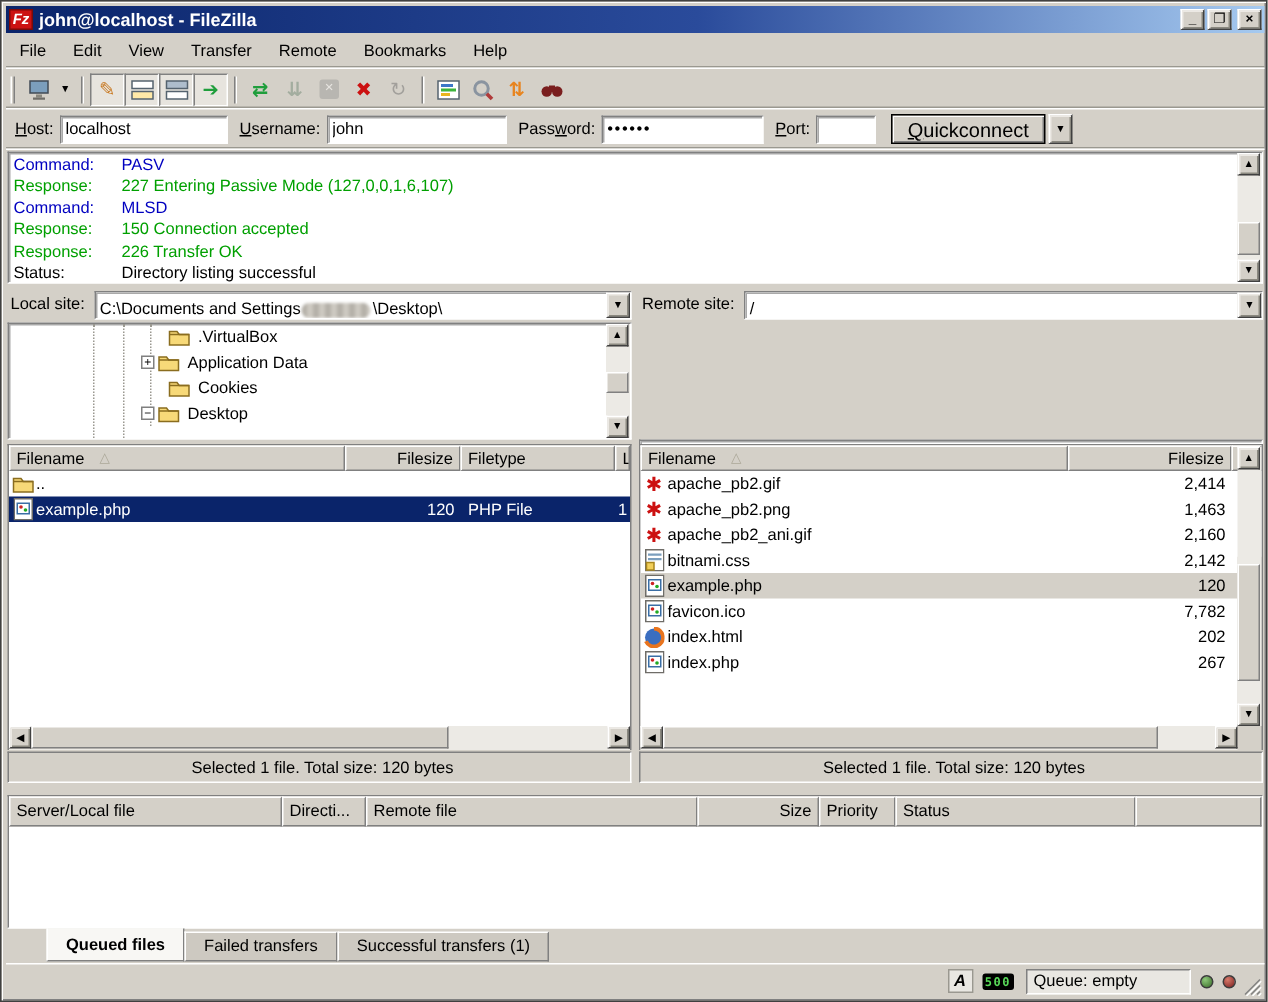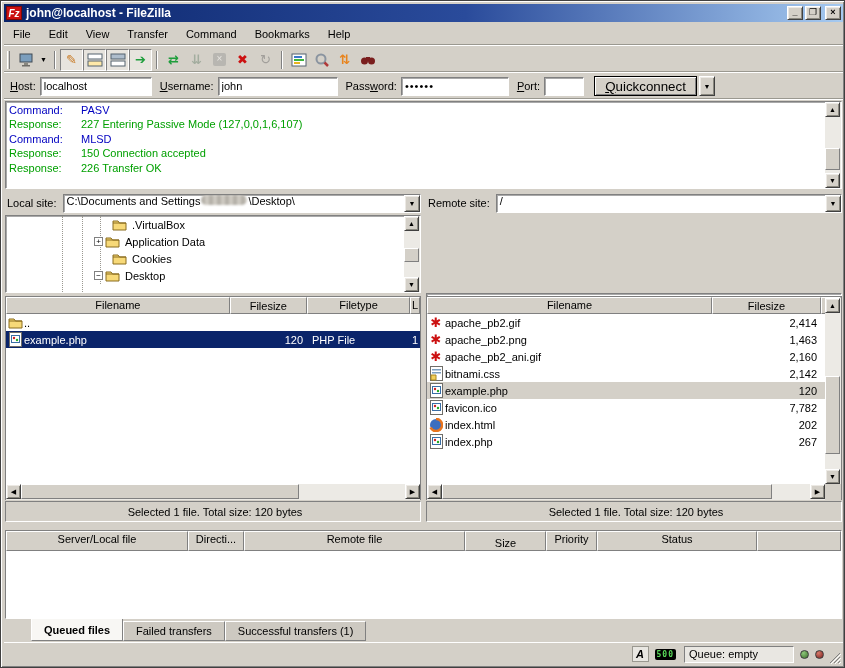--- a/index.html
+++ b/index.html
@@ -48,35 +48,35 @@
   .loglabel{width:75px;padding-left:3px;flex:none;}
   .t-command{color:#0000c0;} .t-response{color:#00a000;} .t-status{color:#000;}
   
   .vsb{width:16px;background:#eceae5;}
   .sbtn{width:15px;height:15px;font-size:7px;display:flex;align-items:center;justify-content:center;}
   .thumb{background:#d4d0c8;}
   .hsb{height:16px;background:#eceae5;display:flex;}
   
   .sitebar{height:20px;display:flex;align-items:center;}
   .sitelabel{padding:2px 6px 2px 2px;white-space:nowrap;}
-  .combo{flex:1;height:19px;background:#fff;display:flex;align-items:flex-start;padding-left:3px;position:relative;white-space:nowrap;overflow:hidden;}
+  .combo{flex:1;height:19px;background:#fff;display:flex;align-items:flex-end;padding-left:3px;position:relative;white-space:nowrap;overflow:hidden;}
   .combobtn{position:absolute;right:0;top:0;width:16px;height:17px;display:flex;align-items:center;justify-content:center;font-size:7px;}
   .blurname{display:inline-block;width:46px;height:10px;margin:0 1px;border-radius:5px;
     background:repeating-linear-gradient(90deg,#b5b1a9 0 4px,#cdc9c1 4px 8px);filter:blur(1.2px);}
   .treepane{background:#fff;overflow:hidden;position:relative;}
   .treerow{height:17px;display:flex;align-items:center;position:relative;}
   .guide{position:absolute;top:0;bottom:0;border-left:1px dotted #9a9890;}
   .expander{width:9px;height:9px;background:#fff;border:1px solid #808080;font-size:8px;
     line-height:7px;text-align:center;flex:none;}
   .tlabel{margin-left:4px;white-space:nowrap;}
   .ficon{flex:none;display:flex;align-items:center;justify-content:center;width:16px;height:15px;margin:0 1px;}
   
   .lvheadrow{height:17px;display:flex;background:#d4d0c8;}
   .hcell{background:#d4d0c8;border:1px solid;border-color:#fff #808080 #808080 #fff;
-    padding:1px 4px;white-space:nowrap;overflow:hidden;display:flex;align-items:center;flex-direction:column;}
+    padding:1px 4px;white-space:nowrap;overflow:hidden;display:flex;align-items:center;}
   .hright{justify-content:flex-end;}
   .sortglyph{color:#aca899;margin-left:10px;font-size:9px;}
   .lvbody{background:#fff;position:relative;overflow:hidden;}
   .lvrow{height:17px;display:flex;align-items:center;white-space:nowrap;}
   .cell{overflow:hidden;white-space:nowrap;flex:none;display:flex;align-items:center;}
   .cright{justify-content:flex-end;padding-right:5px;}
   .sel{background:#0a246a;color:#fff;}
   .selinactive{background:#d4d0c8;}
   .statusstrip{background:#d4d0c8;border:1px solid;border-color:#808080 #fff #fff #808080;
     display:flex;align-items:center;padding-left:4px;justify-content:center;}
@@ -108,21 +108,21 @@
     <div class="winbtn btn3d">_</div>
     <div class="winbtn btn3d">❐</div>
     <div class="winbtn btn3d" style="margin-left:4px">×</div>
   </div>
 
   <div id="menubar" class="abs">
     <span class="menuitem">File</span>
     <span class="menuitem">Edit</span>
     <span class="menuitem">View</span>
     <span class="menuitem">Transfer</span>
-    <span class="menuitem">Command</span>
+    <span class="menuitem">Remote</span>
     <span class="menuitem">Bookmarks</span>
     <span class="menuitem">Help</span>
   </div>
   <div class="abs groove" style="left:3px;top:43px;width:839px;"></div>
 
   <div id="toolbar" class="abs">
     <div class="tgrip"></div>
     <div class="tbtn">
       <span>
         <svg width="16" height="16">
@@ -234,20 +234,24 @@
           <span class="loglabel t-command">Command:</span>
           <span class="t-command">MLSD</span>
         </div>
       <div class="logrow">
           <span class="loglabel t-response">Response:</span>
           <span class="t-response">150 Connection accepted</span>
         </div>
       <div class="logrow">
           <span class="loglabel t-response">Response:</span>
           <span class="t-response">226 Transfer OK</span>
+        </div>
+      <div class="logrow">
+          <span class="loglabel t-status">Status:</span>
+          <span class="t-status">Directory listing successful</span>
         </div>
     </div>
     <div class="abs vsb" style="right:0;top:0;width:16px;height:86px">
       <div class="sbtn btn3d">▲</div>
       <div class="thumb raise abs" style="left:0;top:46px;width:15px;height:22px"></div>
       <div class="sbtn btn3d abs" style="left:0;bottom:0">▼</div>
     </div>
   </div>
 
   <div class="abs sitebar" style="left:4px;top:192px;width:416px">

